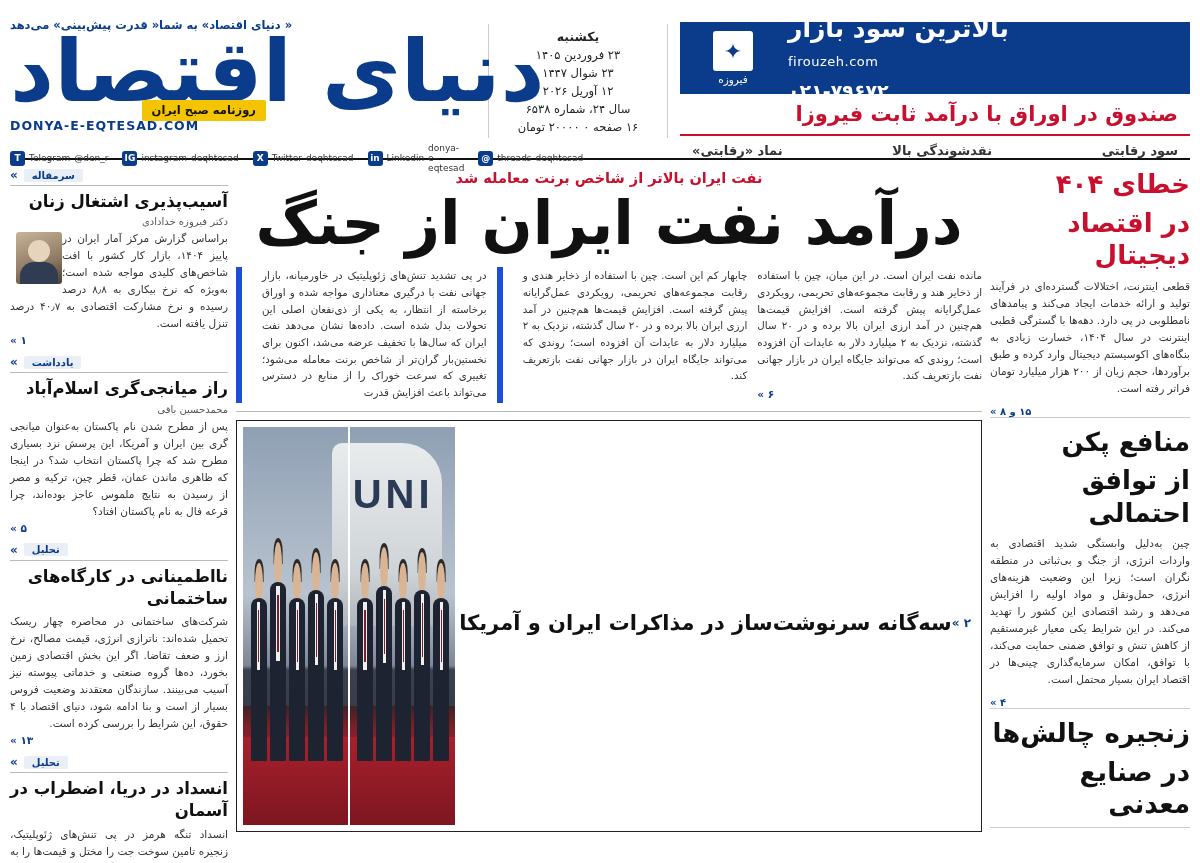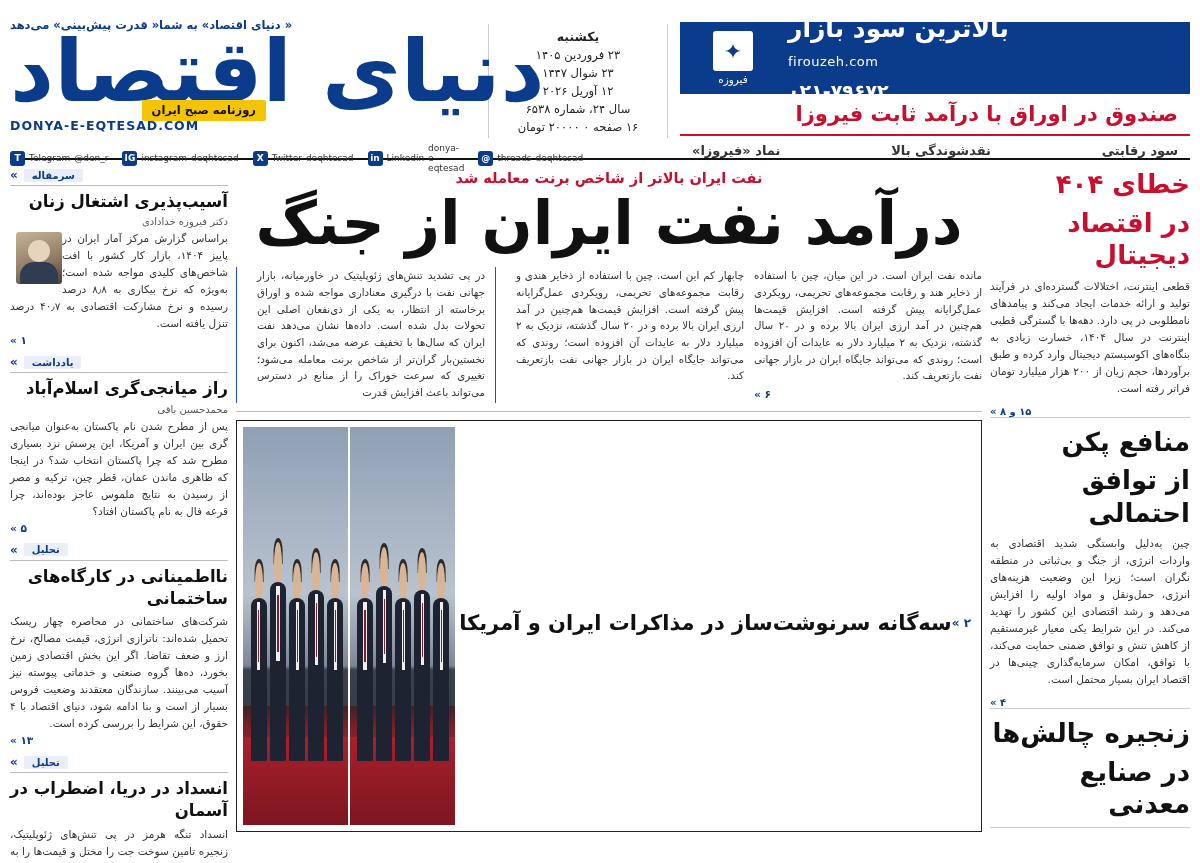--- a/index.html
+++ b/index.html
@@ -166,21 +166,21 @@
   .headline {
     text-align: center; font-size: 60px; font-weight: bold; color: #111;
     line-height: 1.12; letter-spacing: -1px; margin-bottom: 10px;
   }
   .lead-cols {
     display: flex; flex-direction: row-reverse; gap: 10px;
     border-bottom: 1px solid #bbb; padding-bottom: 8px;
   }
   .lead-cols .c {
     flex: 1; font-size: 10.3px; line-height: 1.62; text-align: justify; color: #333;
-    border-left: 1px solid #1d4ed8; padding-left: 20px;
+    border-left: 6px solid #1d4ed8; padding-left: 20px;
   }
   .lead-cols .c:last-child { border-left: none; padding-left: 0; }
   .photo-block {
     margin-top: 8px; border: 1px solid #222; padding: 6px;
     flex: 1; display: flex; flex-direction: row;
   }
   .photo-cap {
     display: flex; flex-direction: row-reverse; align-items: center;
     justify-content: space-between; padding: 2px 4px 7px 4px;
   }
@@ -265,21 +265,21 @@
           <div class="ad-logo-text">فیروزه</div>
         </div>
         <div class="ad-main">
           <div class="ad-title">بالاترین سود بازار</div>
           <div class="ad-url">firouzeh.com</div>
           <div class="ad-phone">۰۲۱-۷۹۶۷۲</div>
         </div>
       </div>
       <div class="ad-mid">صندوق در اوراق با درآمد ثابت فیروزا</div>
       <div class="ad-bottom">
-        <span>نماد «فیروزا»</span>
+        <span>نماد «رقابتی»</span>
         <span>نقدشوندگی بالا</span>
         <span>سود رقابتی</span>
       </div>
     </div>
   </div>
 
   <div class="rule"></div>
 
   <div class="body-grid">
 
@@ -343,20 +343,23 @@
         </div>
       </div>
 
       <div class="photo-block">
         <div class="photo-cap">
           <div class="t">سه‌گانه سرنوشت‌ساز در مذاکرات ایران و آمریکا</div>
           <div class="p">۲ »</div>
         </div>
         <div class="photo">
           <div class="ph-sky"></div>
+          <div class="ph-plane">
+            <span class="uni">UNI</span>
+          </div>
           <div class="ph-ground"></div>
           <div class="ph-carpet"></div>
           <div class="ph-row">
             <div class="fig" style="right:2%;">
                 <div class="hair"></div>
                 <div class="head"></div>
                 <div class="body"></div>
                 <div class="shirt"></div>
                 <div class="tie"></div>
               </div>

